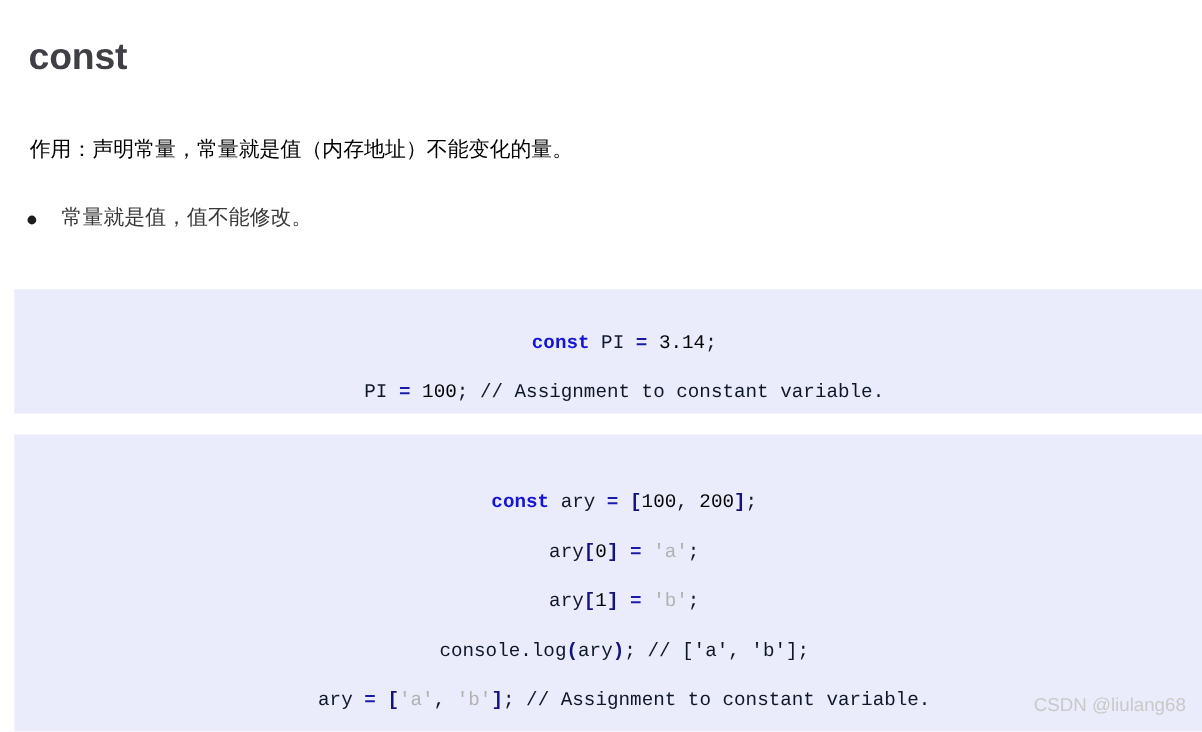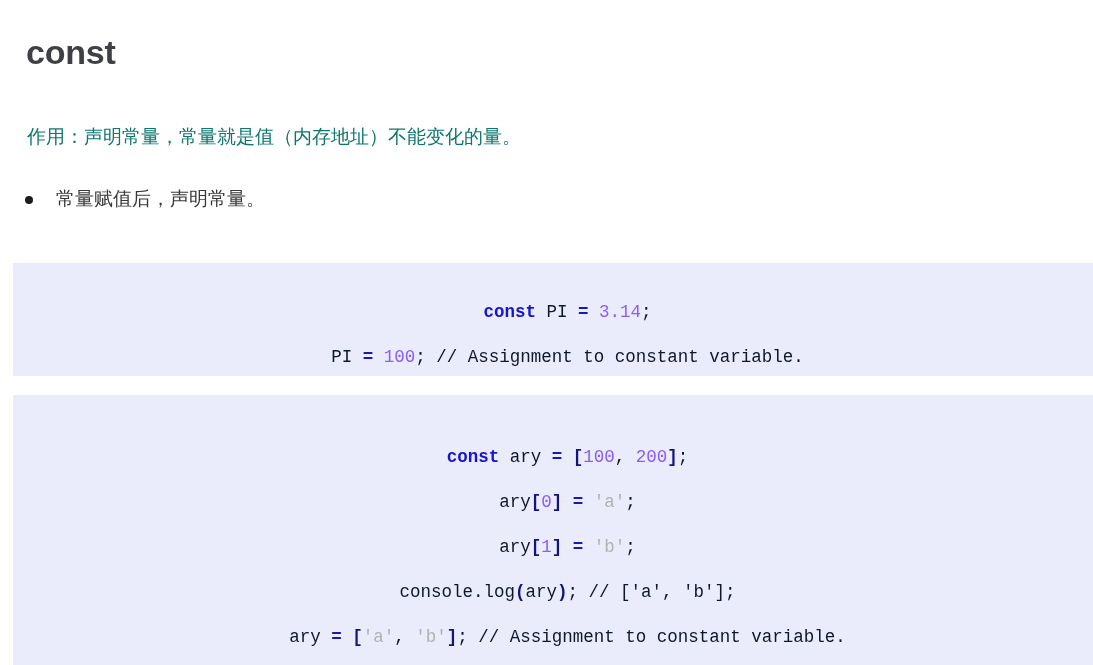--- a/index.html
+++ b/index.html
@@ -36,21 +36,21 @@
     letter-spacing: -0.2px;
   }
 
   
   .intro-paragraph {
     position: absolute;
     left: 27px;
     top: 104px;
     font-size: 19px;
     line-height: 28px;
-    color: #0f766e;
+    color: #000000;
     font-family: "Liberation Sans", "DejaVu Sans", sans-serif;
     white-space: nowrap;
   }
 
   
   .bullet-list {
     position: absolute;
     left: 22px;
     top: 185px;
     margin: 0;
@@ -102,21 +102,21 @@
     line-height: 45px;
     height: 45px;
     white-space: pre;
   }
   #code-block-1 .code-line { line-height: 45px; height: 45px; }
 
   
   .tok-kw      { color: #1414d2; font-weight: bold; }
   .tok-op      { color: #1a1aa8; font-weight: bold; }
   .tok-punc    { color: #14147a; font-weight: bold; }
-  .tok-num     { color: #8b5cf6; }
+  .tok-num     { color: #000000; }
   .tok-str     { color: #b2b2b2; }
   .tok-cmt     { color: #0f172a; }
   .tok-plain   { color: #0f172a; }
 
   
   .watermark {
     position: absolute;
     right: 15px;
     top: 630px;
     font-size: 17px;
@@ -131,22 +131,23 @@
 
 <div class="page">
 
   <h1 class="doc-title">const</h1>
 
   <p class="intro-paragraph">作用：声明常量，常量就是值（内存地址）不能变化的量。</p>
 
   <ul class="bullet-list">
     <li class="bullet-item">
       <span class="bullet-dot"></span>
-      <span>常量赋值后，声明常量。</span>
+      <span>常量就是值，值不能修改。</span>
     </li>
   </ul>
 
   <pre class="code-block" id="code-block-1"><div class="code-line"><span class="tok-kw">const</span><span class="tok-plain"> PI </span><span class="tok-op">=</span><span class="tok-plain"> </span><span class="tok-num">3.14</span><span class="tok-plain">;</span></div><div class="code-line"><span class="tok-plain">PI </span><span class="tok-op">=</span><span class="tok-plain"> </span><span class="tok-num">100</span><span class="tok-plain">; </span><span class="tok-cmt">// Assignment to constant variable.</span></div></pre>
 
   <pre class="code-block" id="code-block-2"><div class="code-line"><span class="tok-kw">const</span><span class="tok-plain"> ary </span><span class="tok-op">=</span><span class="tok-plain"> </span><span class="tok-punc">[</span><span class="tok-num">100</span><span class="tok-plain">, </span><span class="tok-num">200</span><span class="tok-punc">]</span><span class="tok-plain">;</span></div><div class="code-line"><span class="tok-plain">ary</span><span class="tok-punc">[</span><span class="tok-num">0</span><span class="tok-punc">]</span><span class="tok-plain"> </span><span class="tok-op">=</span><span class="tok-plain"> </span><span class="tok-str">'a'</span><span class="tok-plain">;</span></div><div class="code-line"><span class="tok-plain">ary</span><span class="tok-punc">[</span><span class="tok-num">1</span><span class="tok-punc">]</span><span class="tok-plain"> </span><span class="tok-op">=</span><span class="tok-plain"> </span><span class="tok-str">'b'</span><span class="tok-plain">;</span></div><div class="code-line"><span class="tok-plain">console.log</span><span class="tok-punc">(</span><span class="tok-plain">ary</span><span class="tok-punc">)</span><span class="tok-plain">; </span><span class="tok-cmt">// ['a', 'b'];</span></div><div class="code-line"><span class="tok-plain">ary </span><span class="tok-op">=</span><span class="tok-plain"> </span><span class="tok-punc">[</span><span class="tok-str">'a'</span><span class="tok-plain">, </span><span class="tok-str">'b'</span><span class="tok-punc">]</span><span class="tok-plain">; </span><span class="tok-cmt">// Assignment to constant variable.</span></div></pre>
 
+  <div class="watermark">CSDN @liulang68</div>
 
 </div>
 
 </body></html>

